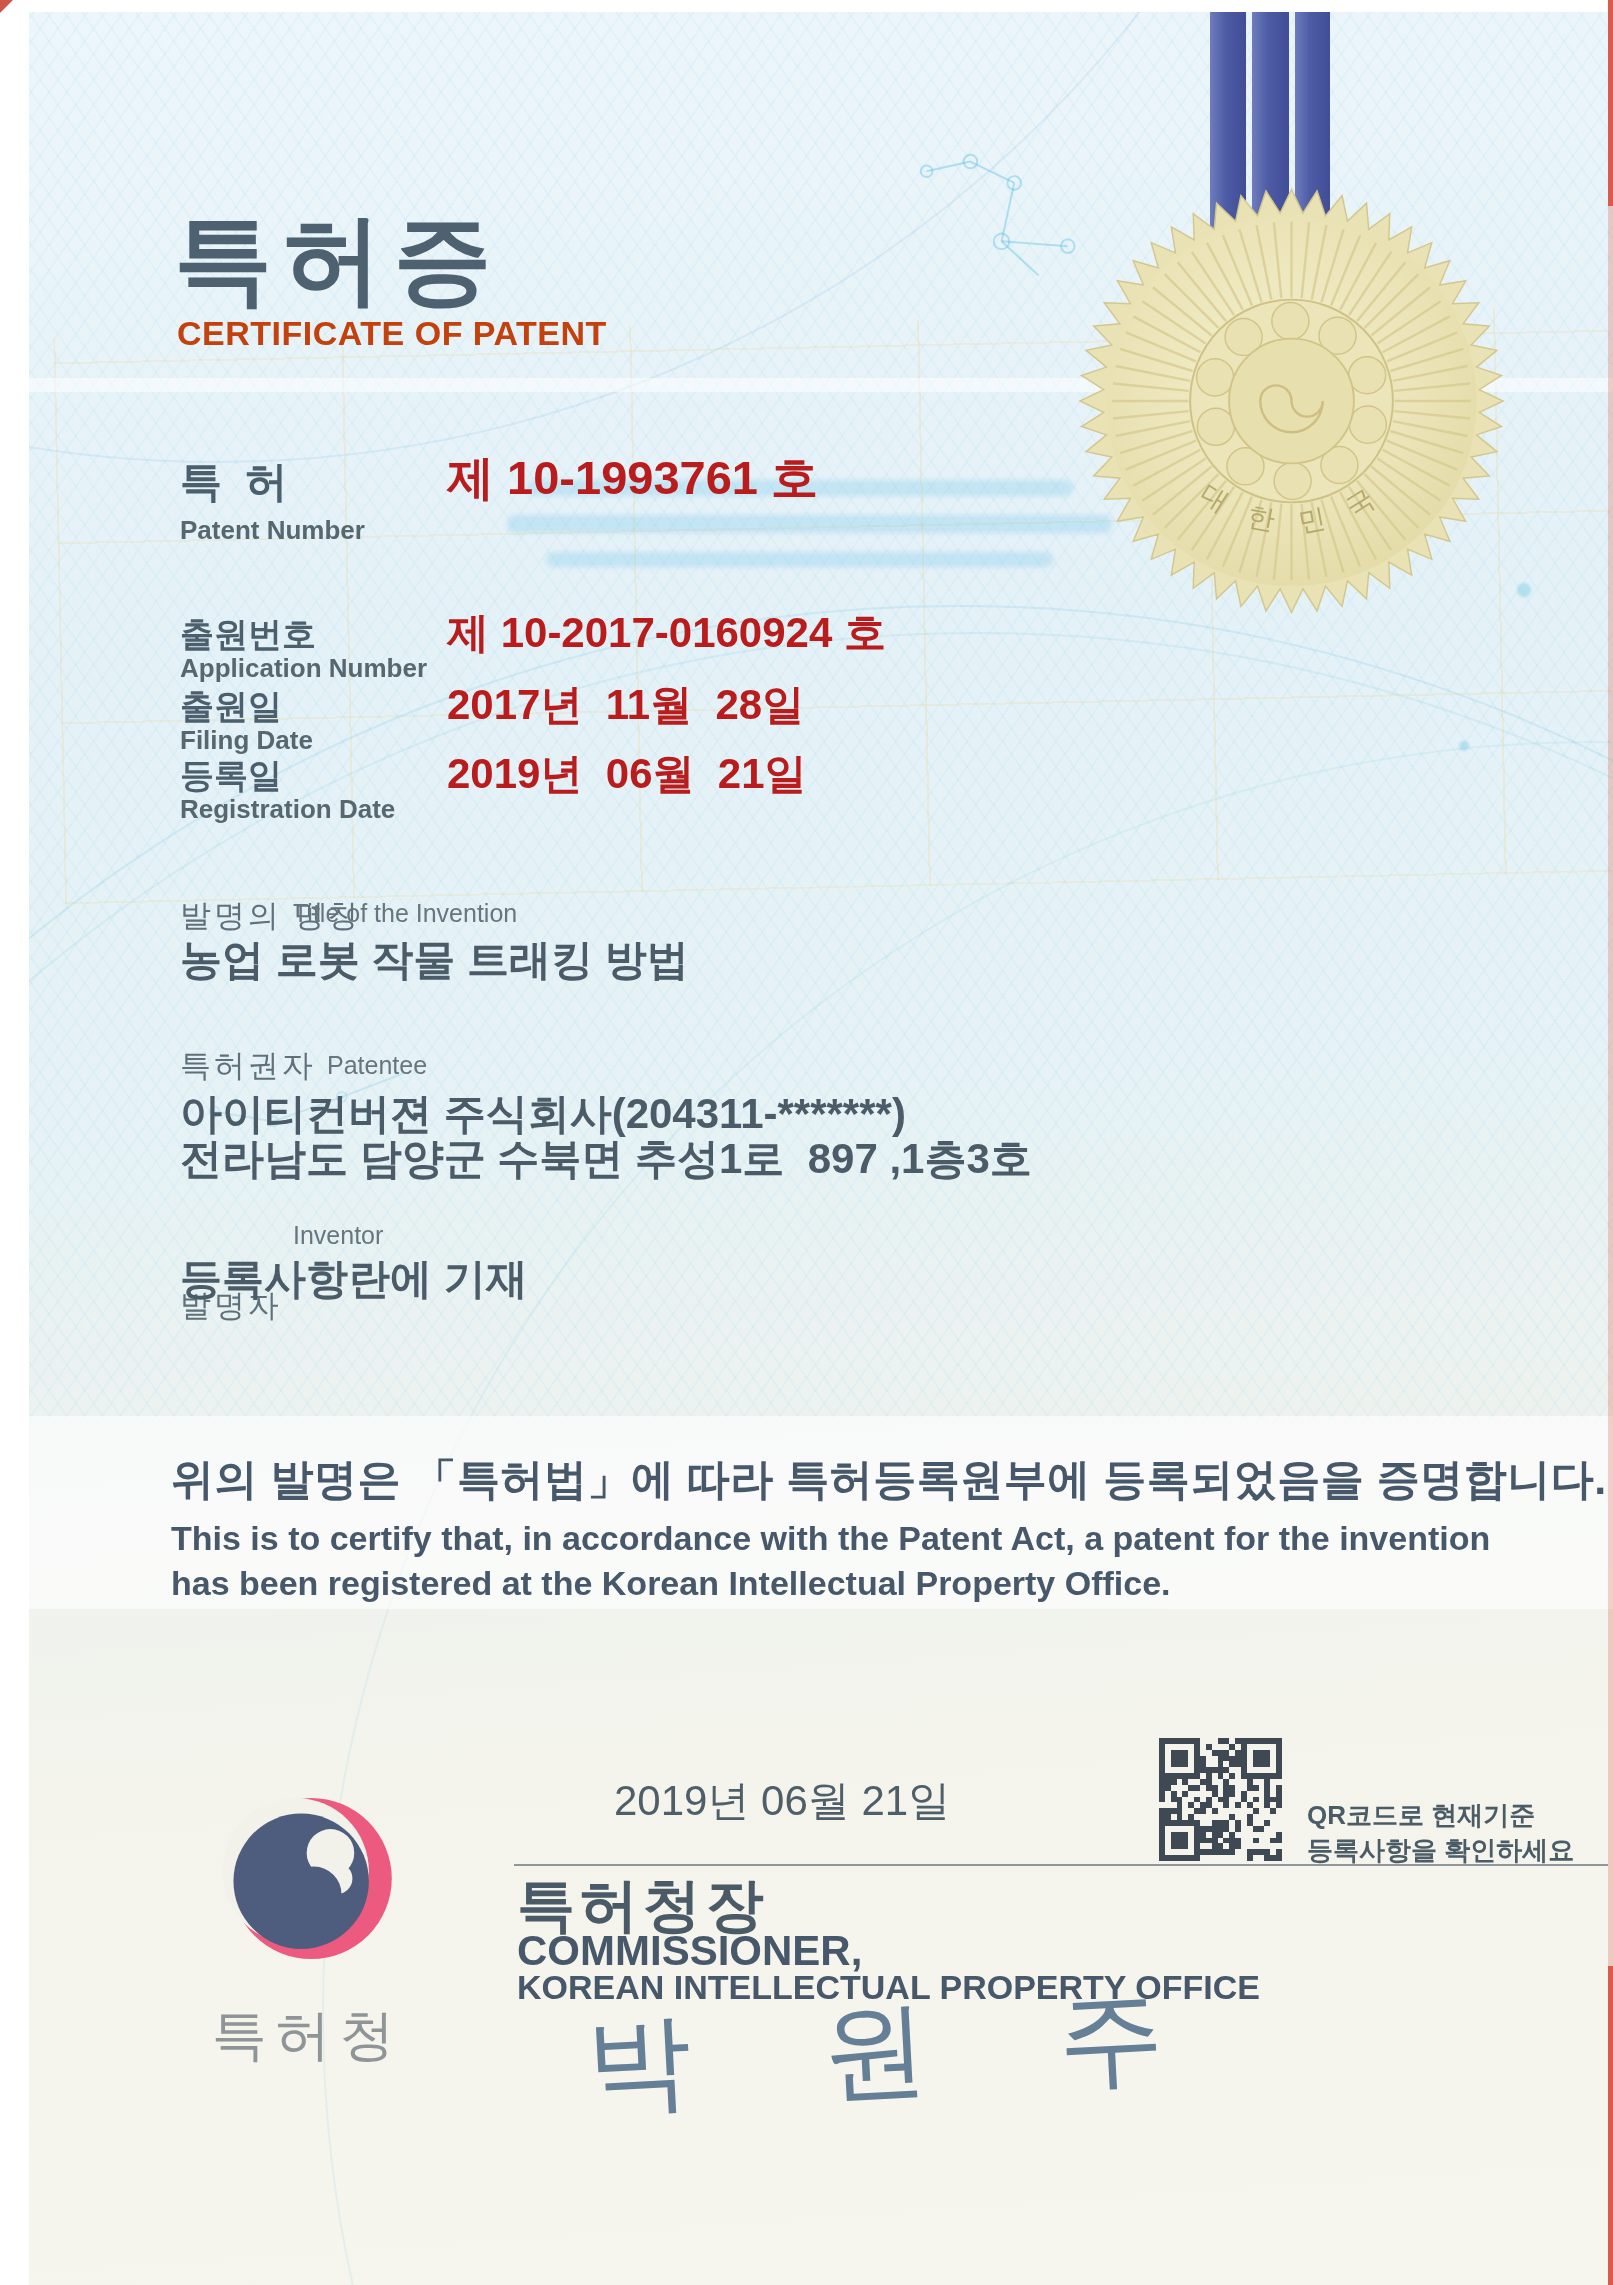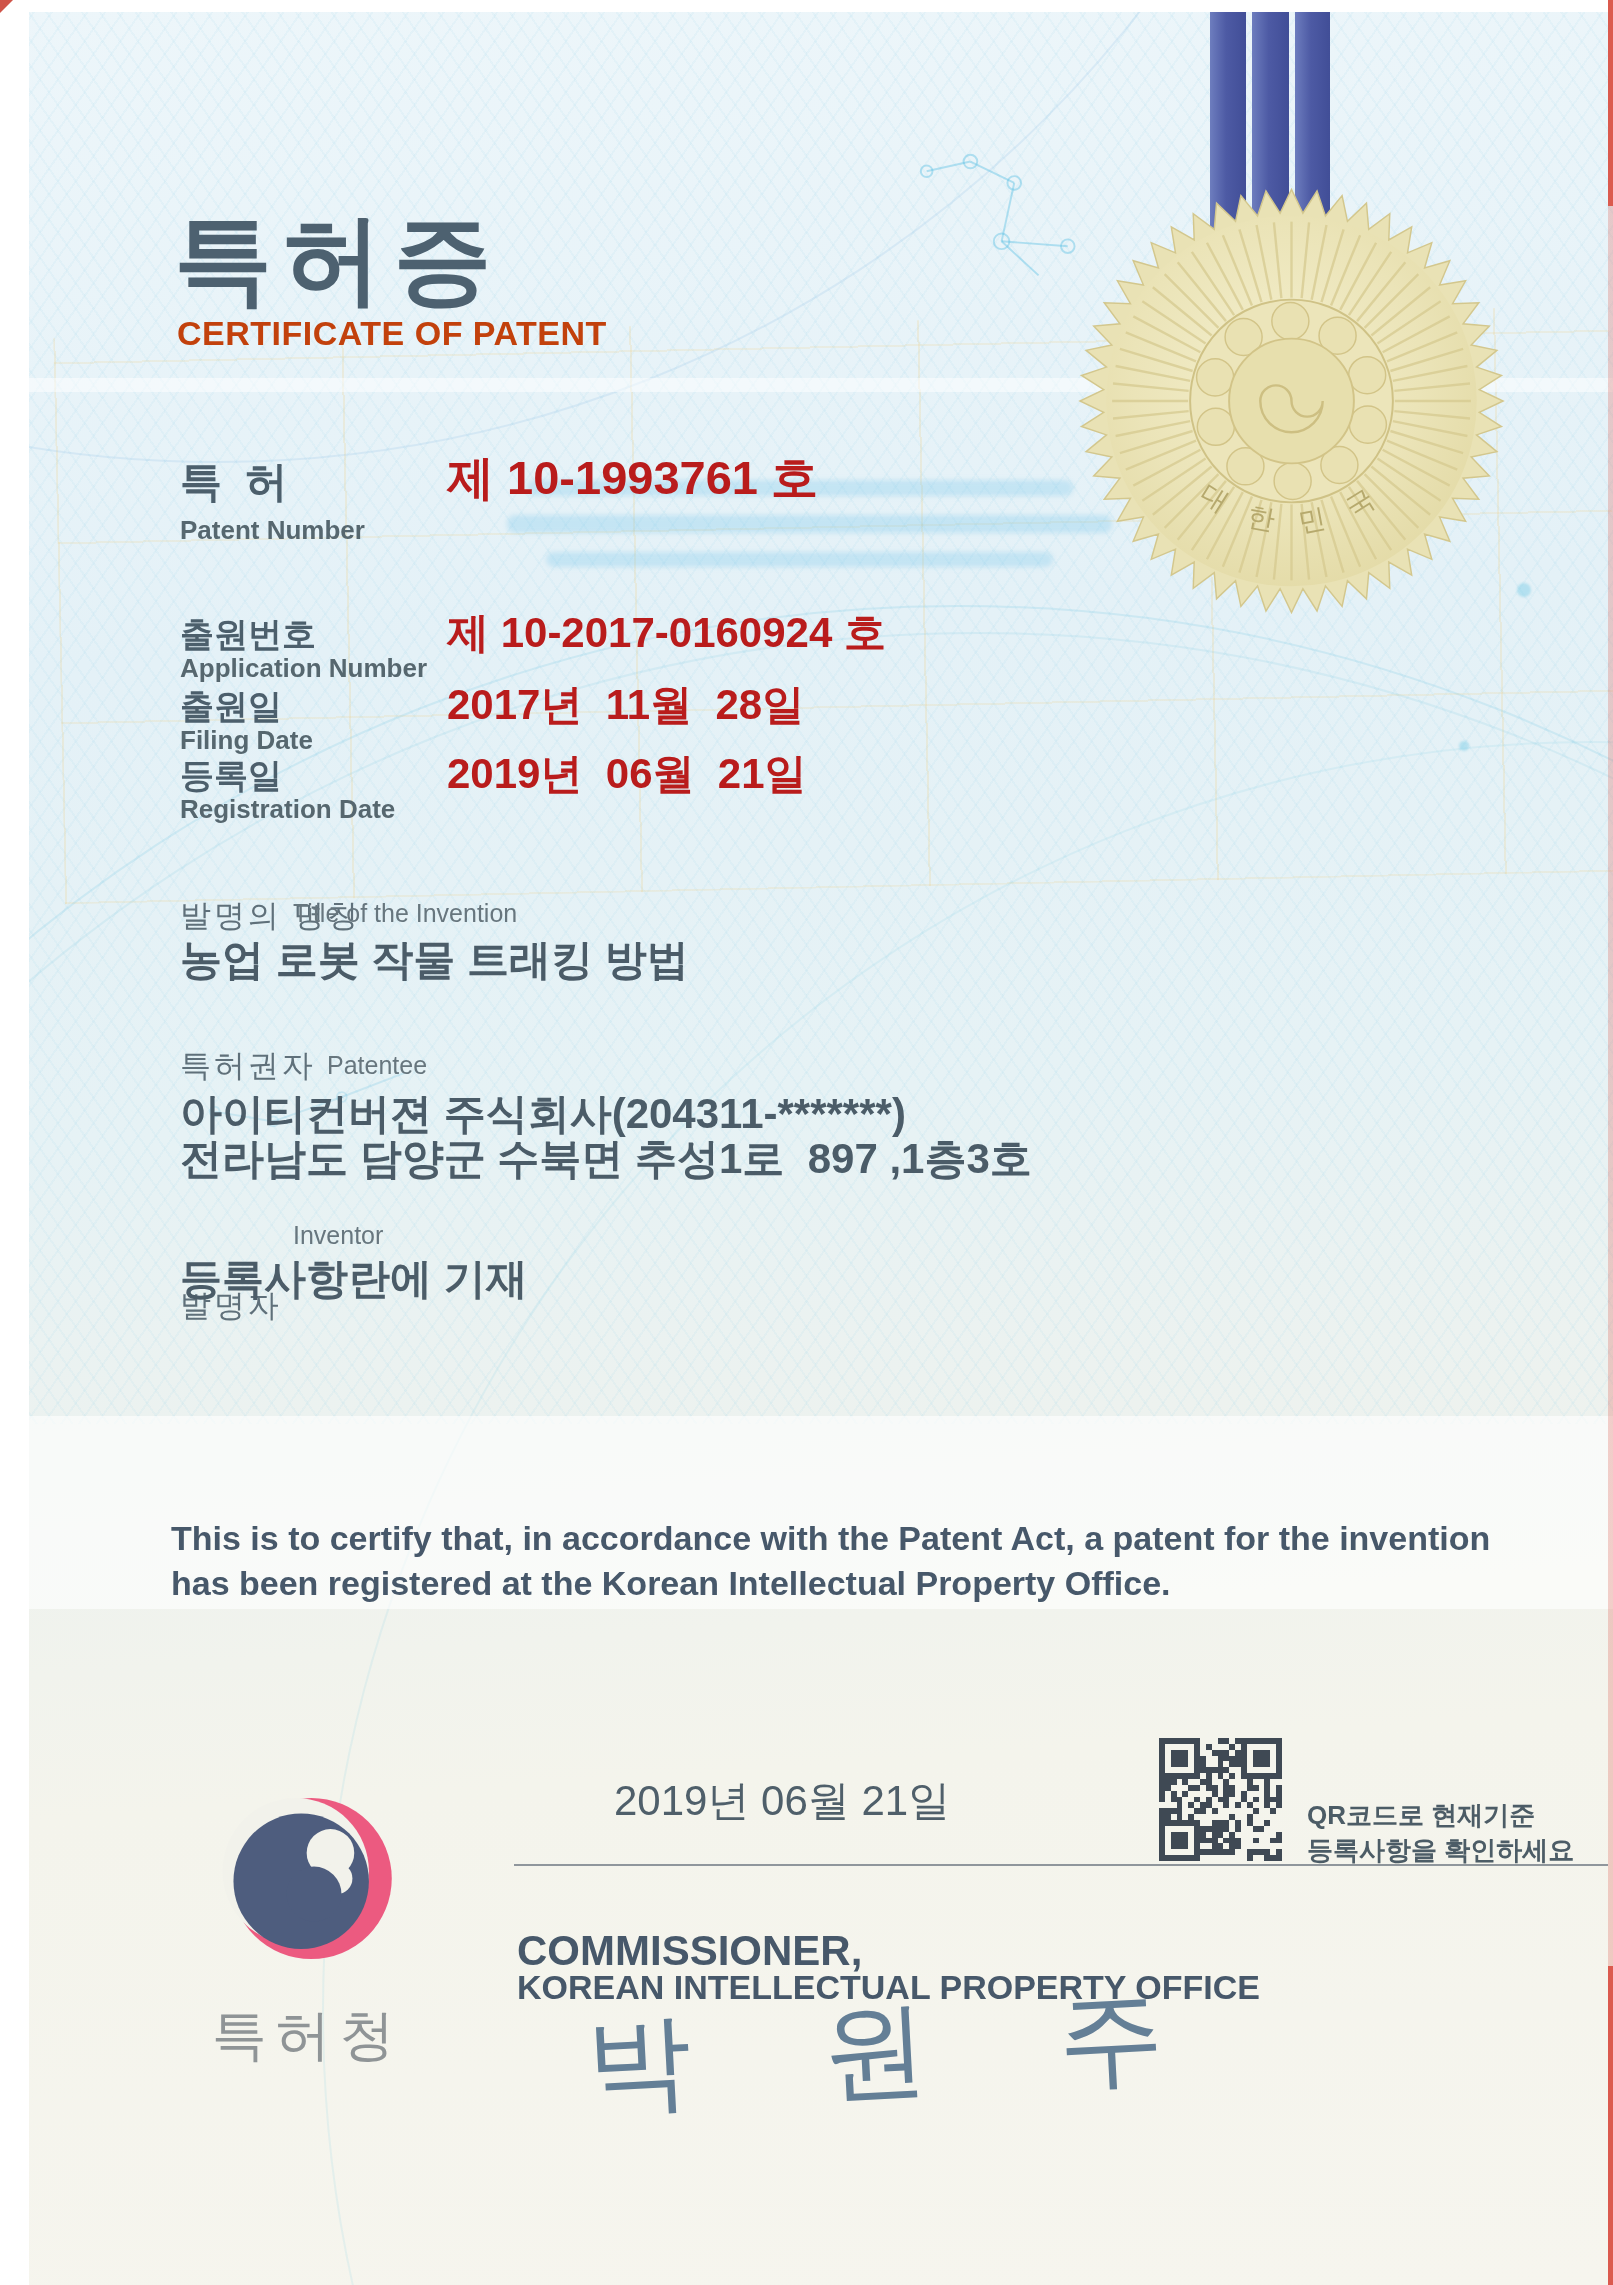--- a/index.html
+++ b/index.html
@@ -270,20 +270,21 @@
 
   <div class="tx s-label" style="left:180px; top:1045px;">특허권자</div>
   <div class="tx s-en" style="left:327px; top:1051px;">Patentee</div>
   <div class="tx s-val" style="top:1086px;">아이티컨버젼 주식회사(204311-*******)</div>
   <div class="tx s-val" style="top:1131px;">전라남도 담양군 수북면 추성1로  897 ,1층3호</div>
 
   <div class="tx s-label" style="left:180px; top:1285px;">발명자</div>
   <div class="tx s-en" style="left:293px; top:1221px;">Inventor</div>
   <div class="tx s-val" style="top:1251px;">등록사항란에 기재</div>
 
+  <div class="tx stmt-ko">위의 발명은 「특허법」에 따라 특허등록원부에 등록되었음을 증명합니다.</div>
   <div class="tx stmt-en" style="top:1519px;">This is to certify that, in accordance with the Patent Act, a patent for the invention</div>
   <div class="tx stmt-en" style="top:1564px;">has been registered at the Korean Intellectual Property Office.</div>
 
   <div class="tx issue-date">2019년 06월 21일</div>
   <svg id="qr" class="qr-box" viewBox="0 0 21 21" shape-rendering="crispEdges">
       <rect x="0" y="0" width="1" height="1" fill="#3f4954"></rect>
       <rect x="1" y="0" width="1" height="1" fill="#3f4954"></rect>
       <rect x="2" y="0" width="1" height="1" fill="#3f4954"></rect>
       <rect x="3" y="0" width="1" height="1" fill="#3f4954"></rect>
       <rect x="4" y="0" width="1" height="1" fill="#3f4954"></rect>
@@ -518,20 +519,21 @@
       <rect x="6" y="20" width="1" height="1" fill="#3f4954"></rect>
       <rect x="15" y="20" width="1" height="1" fill="#3f4954"></rect>
       <rect x="18" y="20" width="1" height="1" fill="#3f4954"></rect>
       <rect x="19" y="20" width="1" height="1" fill="#3f4954"></rect>
       <rect x="20" y="20" width="1" height="1" fill="#3f4954"></rect>
     </svg>
   <div class="tx qr-note">QR코드로 현재기준
 등록사항을 확인하세요</div>
 
   <div class="rule"></div>
+  <div class="tx comm-ko">특허청장</div>
   <div class="tx comm-en1">COMMISSIONER,</div>
   <div class="tx comm-en2">KOREAN INTELLECTUAL PROPERTY OFFICE</div>
   <div class="tx signature">박 원 주</div>
 
   <svg class="logo-box" viewBox="0 0 200 200">
     <circle cx="103" cy="100" r="88" fill="#ec5a80"></circle>
     <circle cx="86" cy="92" r="80" fill="#f2f2eb"></circle>
     <circle cx="92" cy="103" r="74" fill="#4e5d7e"></circle>
     <circle cx="124" cy="72" r="26" fill="#f2f2eb"></circle>
     <circle cx="131" cy="100" r="17" fill="#f2f2eb"></circle>

